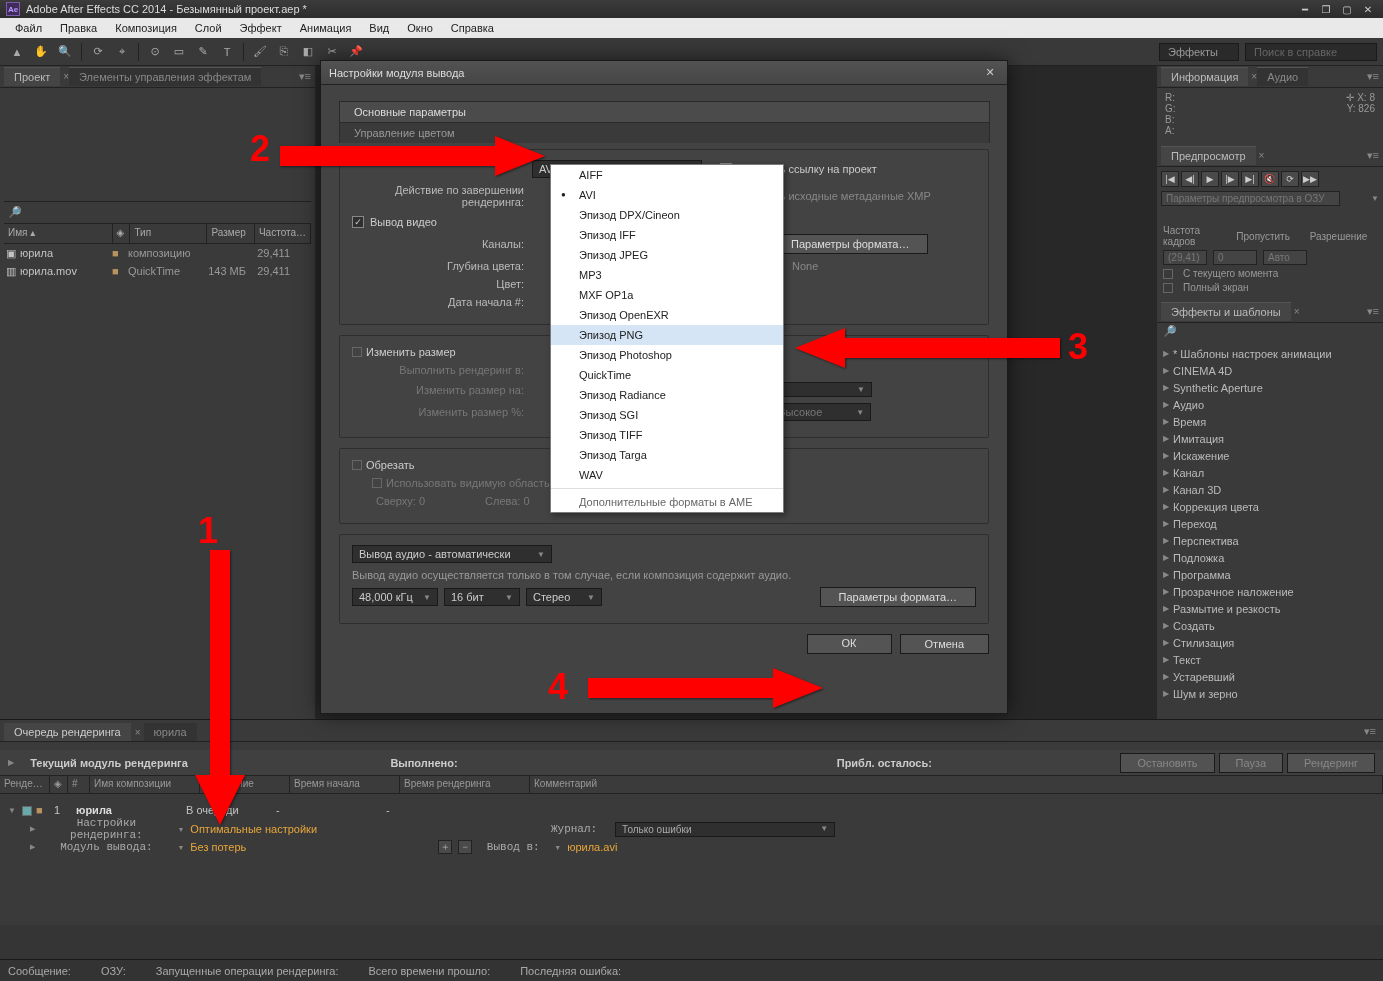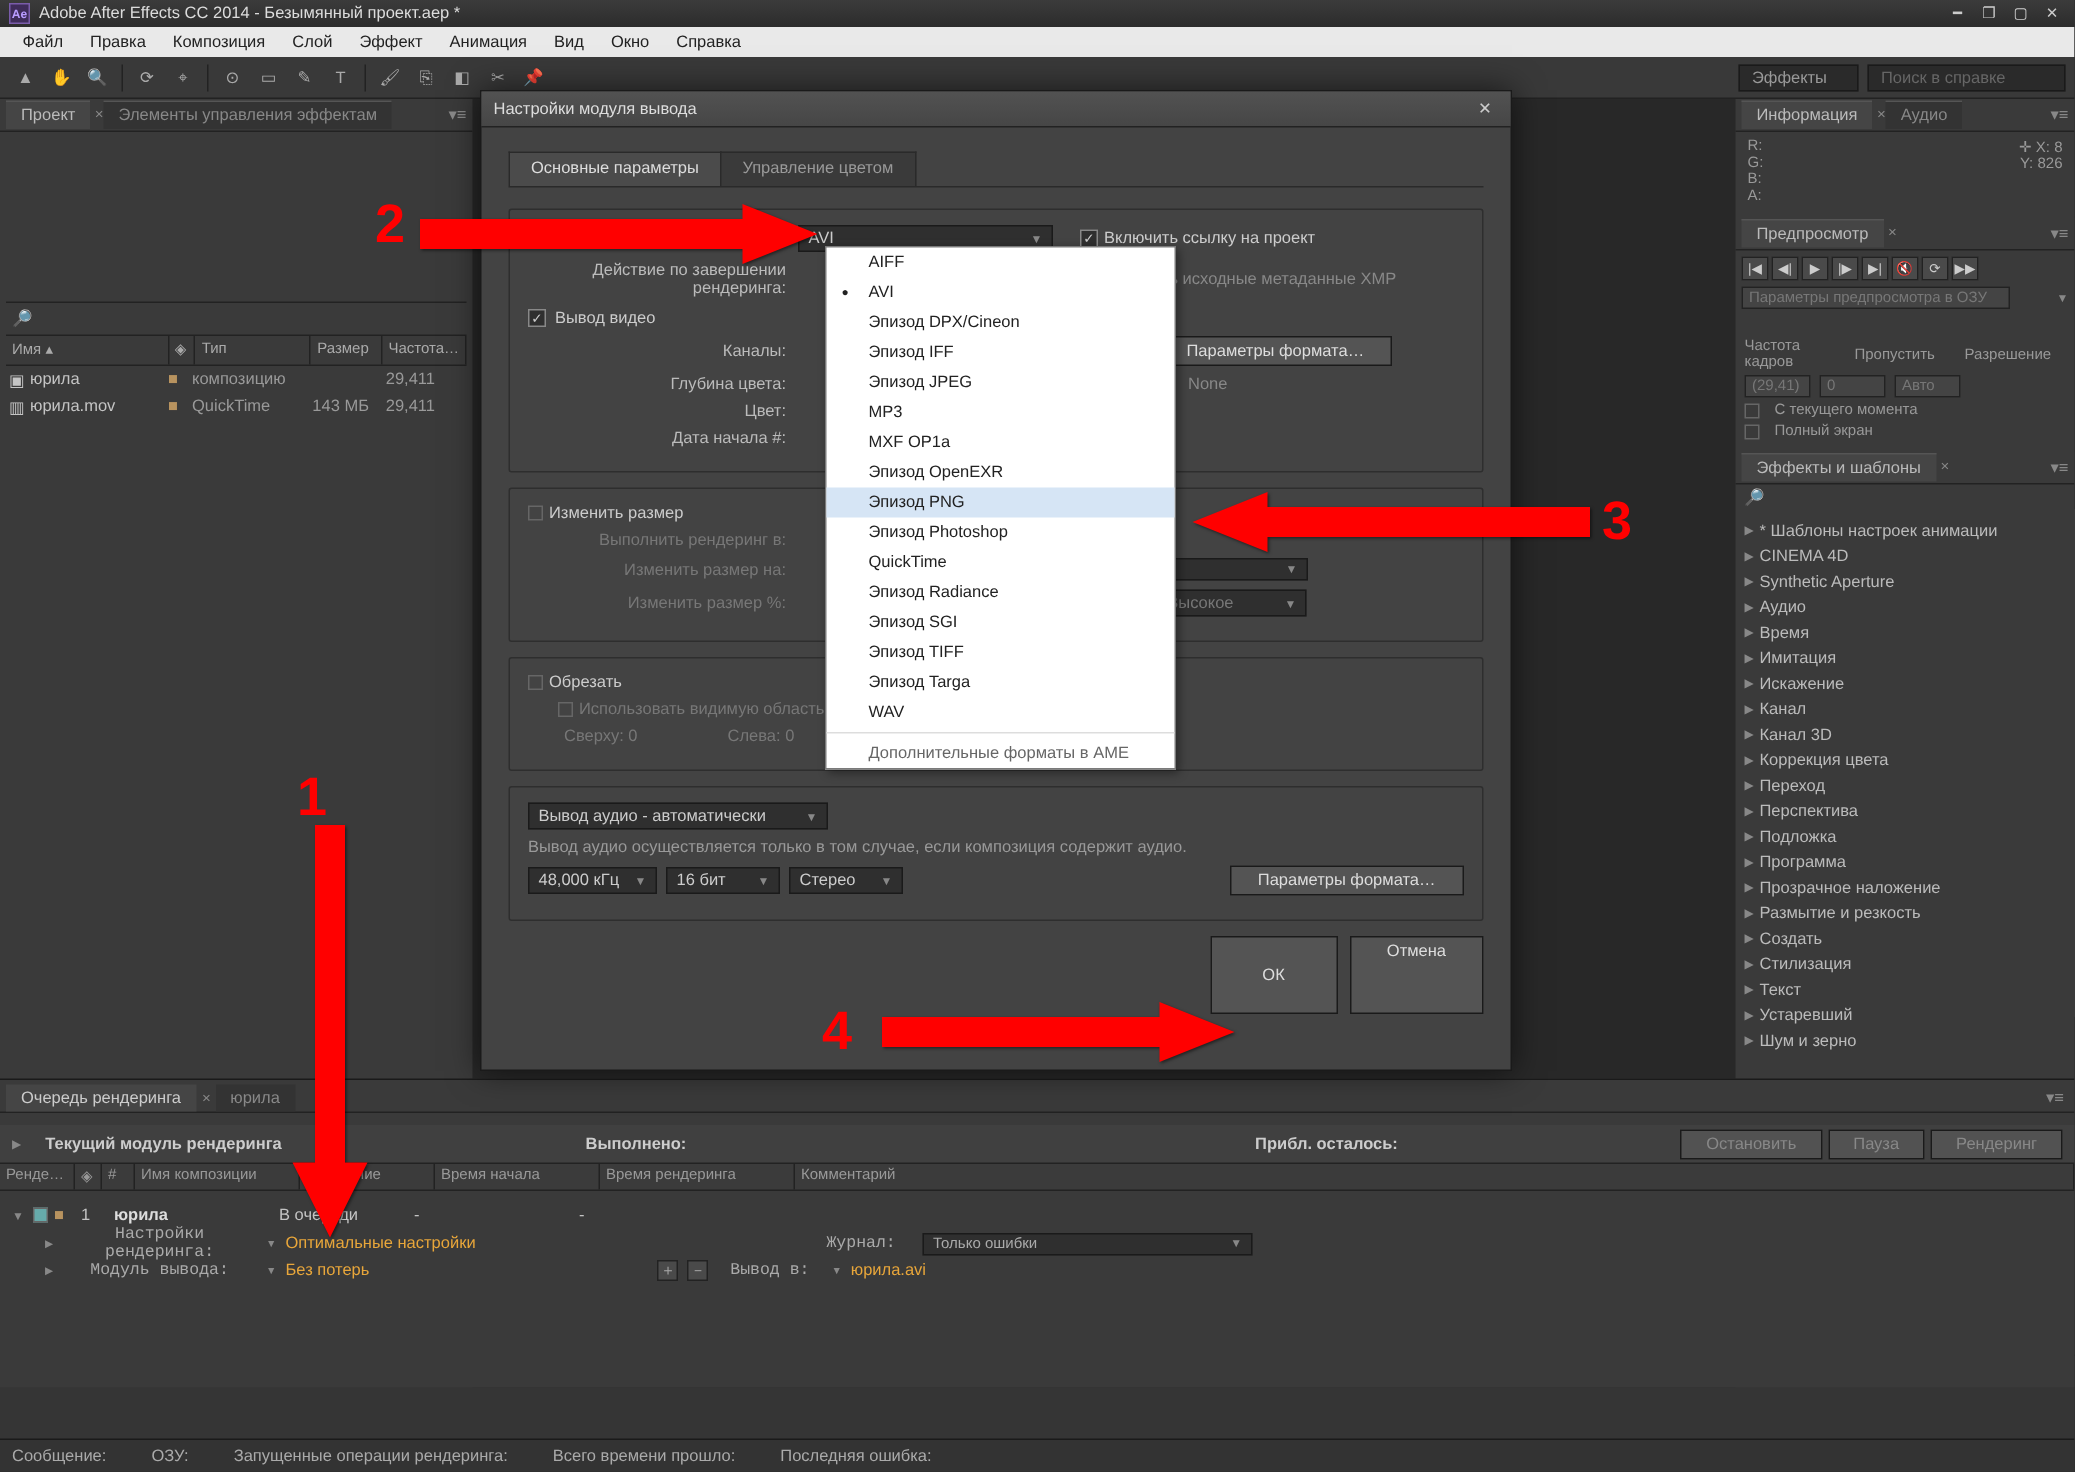--- a/index.html
+++ b/index.html
@@ -105,21 +105,21 @@
 .statusbar .sb-item{display:flex;align-items:center;gap:6px;}
 
 
 .spacer-bot{position:absolute;bottom:22px;left:0;right:0;height:34px;background:#353535;}
 
 
 .dlg-overlay{position:absolute;top:60px;left:320px;width:688px;height:654px;background:#434343;border:1px solid #1a1a1a;box-shadow:0 0 20px rgba(0,0,0,.6);z-index:100;}
 .dlg-title{height:24px;background:linear-gradient(#525252,#464646);display:flex;align-items:center;padding:0 8px;color:#ddd;font-size:11px;border-bottom:1px solid #222;}
 .dlg-title .x{margin-left:auto;width:18px;height:16px;display:flex;align-items:center;justify-content:center;cursor:pointer;color:#ccc;}
 .dlg-body{position:absolute;top:24px;left:0;right:0;bottom:0;padding:16px 18px;}
-.dlg-tabs{display:flex;height:24px;border-bottom:1px solid #2a2a2a;margin-bottom:14px;}
+.dlg-tabs{display:flex;height:24px;border-bottom:1px solid #2a2a2a;margin-bottom:24px;flex-direction:column;}
 .dlg-tab{padding:4px 14px;background:#4b4b4b;border:1px solid #2a2a2a;border-bottom:none;color:#ddd;font-size:11px;cursor:pointer;margin-right:-1px;}
 .dlg-tab.inactive{background:#3a3a3a;color:#999;}
 .dlg-group{border:1px solid #2e2e2e;border-radius:2px;padding:10px 12px;margin-bottom:10px;}
 .dlg-row{display:flex;align-items:center;margin-bottom:6px;font-size:11px;}
 .dlg-row .rlbl{width:180px;text-align:right;padding-right:8px;color:#bbb;}
 .dlg-row .rlbl.dim{color:#777;}
 .dlg-sel{background:#2f2f2f;border:1px solid #1a1a1a;padding:2px 6px;color:#ccc;font-size:11px;width:170px;display:flex;align-items:center;justify-content:space-between;cursor:pointer;}
 .dlg-sel .caret{font-size:8px;color:#888;}
 .dlg-chk{display:flex;align-items:center;gap:4px;color:#ccc;}
 .dlg-chk .box{width:12px;height:12px;border:1px solid #888;background:#2f2f2f;display:inline-flex;align-items:center;justify-content:center;font-size:9px;color:#ccc;}
@@ -609,21 +609,21 @@
         <span class="dlg-sel" style="width:76px;">
             <span>Стерео</span>
             <span class="caret">▼</span>
           </span>
         <span style="flex:1;"></span>
         <span class="dlg-btn">Параметры формата…</span>
       </div>
     </div>
 
     <div class="dlg-btn-row">
-      <span class="dlg-btn" style="padding:19px 34px;">ОК</span>
+      <span class="dlg-btn" style="padding:2px 34px;">ОК</span>
       <span class="dlg-btn" style="padding:3px 24px;">Отмена</span>
     </div>
   </div>
 </div>
 
 <div class="dd-popup" id="dd-popup">
     <div class="dd-item">AIFF</div>
     <div class="dd-item sel">AVI</div>
     <div class="dd-item">Эпизод DPX/Cineon</div>
     <div class="dd-item">Эпизод IFF</div>

